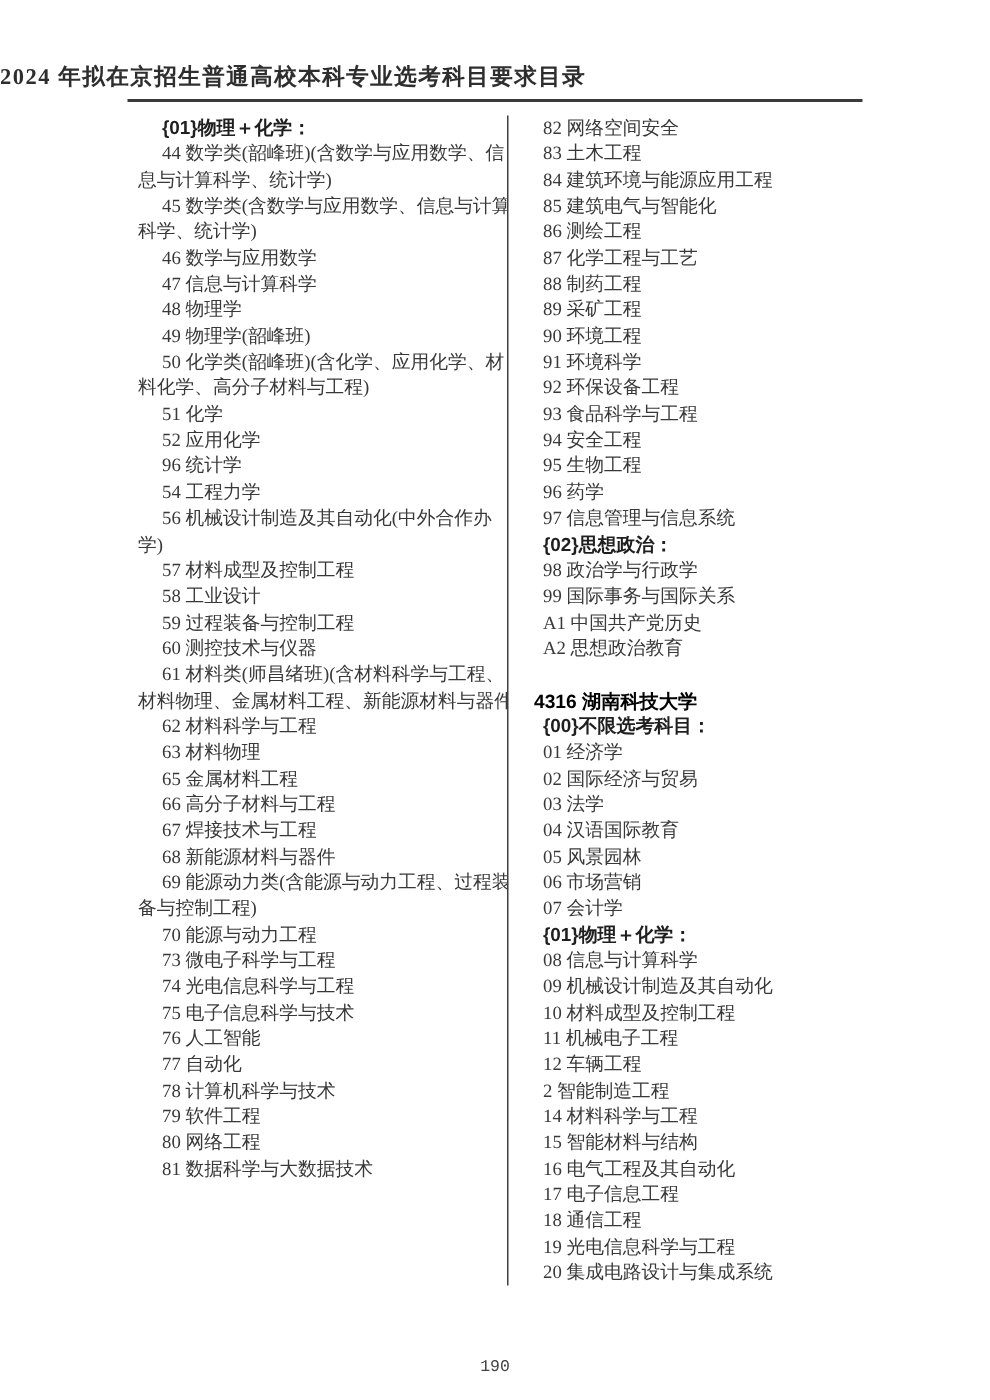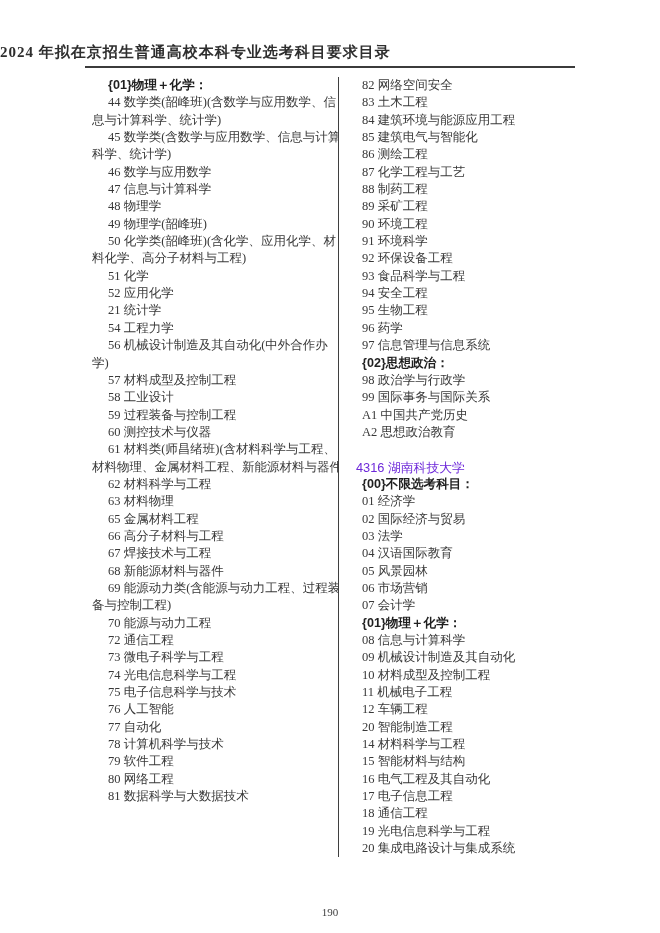--- a/index.html
+++ b/index.html
@@ -51,37 +51,37 @@
   }
   .line-header {
     font-family: "Liberation Sans", "DejaVu Sans", sans-serif;
     font-weight: 700;
     color: #1f1f1f;
     text-indent: 16px;
     font-size: 12.6px;
   }
   .line-uni {
     font-family: "Liberation Sans", "DejaVu Sans", sans-serif;
-    font-weight: 400;
-    color: #6d28d9;
+    font-weight: 700;
+    color: #000000;
     text-indent: 10px;
     font-size: 12.8px;
   }
   .line-item { text-indent: 16px; }
   .line-wrap { text-indent: 0; }
   .line-blank { }
   .page-number {
     position: absolute;
     top: 863px;
     left: 0;
     width: 660px;
     text-align: center;
     font-size: 11px;
     color: #3f3f3f;
-    font-family: Liberation Serif, serif;
+    font-family: Liberation Mono, monospace;
   }
 </style>
 </head>
 <body>
 
 <div class="page">
   <div class="doc-title">2024 年拟在京招生普通高校本科专业选考科目要求目录</div>
   <div class="title-rule"></div>
   <div class="columns">
     <div class="col col-left">
@@ -91,40 +91,39 @@
         <p class="line line-item">45 数学类(含数学与应用数学、信息与计算</p>
         <p class="line line-wrap">科学、统计学)</p>
         <p class="line line-item">46 数学与应用数学</p>
         <p class="line line-item">47 信息与计算科学</p>
         <p class="line line-item">48 物理学</p>
         <p class="line line-item">49 物理学(韶峰班)</p>
         <p class="line line-item">50 化学类(韶峰班)(含化学、应用化学、材</p>
         <p class="line line-wrap">料化学、高分子材料与工程)</p>
         <p class="line line-item">51 化学</p>
         <p class="line line-item">52 应用化学</p>
-        <p class="line line-item">21 统计学</p>
+        <p class="line line-item">96 统计学</p>
         <p class="line line-item">54 工程力学</p>
         <p class="line line-item">56 机械设计制造及其自动化(中外合作办</p>
         <p class="line line-wrap">学)</p>
         <p class="line line-item">57 材料成型及控制工程</p>
         <p class="line line-item">58 工业设计</p>
         <p class="line line-item">59 过程装备与控制工程</p>
         <p class="line line-item">60 测控技术与仪器</p>
         <p class="line line-item">61 材料类(师昌绪班)(含材料科学与工程、</p>
         <p class="line line-wrap">材料物理、金属材料工程、新能源材料与器件)</p>
         <p class="line line-item">62 材料科学与工程</p>
         <p class="line line-item">63 材料物理</p>
         <p class="line line-item">65 金属材料工程</p>
         <p class="line line-item">66 高分子材料与工程</p>
         <p class="line line-item">67 焊接技术与工程</p>
         <p class="line line-item">68 新能源材料与器件</p>
         <p class="line line-item">69 能源动力类(含能源与动力工程、过程装</p>
         <p class="line line-wrap">备与控制工程)</p>
         <p class="line line-item">70 能源与动力工程</p>
-        <p class="line line-item">72 通信工程</p>
         <p class="line line-item">73 微电子科学与工程</p>
         <p class="line line-item">74 光电信息科学与工程</p>
         <p class="line line-item">75 电子信息科学与技术</p>
         <p class="line line-item">76 人工智能</p>
         <p class="line line-item">77 自动化</p>
         <p class="line line-item">78 计算机科学与技术</p>
         <p class="line line-item">79 软件工程</p>
         <p class="line line-item">80 网络工程</p>
         <p class="line line-item">81 数据科学与大数据技术</p>
       </div>
@@ -159,21 +158,21 @@
         <p class="line line-item">04 汉语国际教育</p>
         <p class="line line-item">05 风景园林</p>
         <p class="line line-item">06 市场营销</p>
         <p class="line line-item">07 会计学</p>
         <p class="line line-header">{01}物理＋化学：</p>
         <p class="line line-item">08 信息与计算科学</p>
         <p class="line line-item">09 机械设计制造及其自动化</p>
         <p class="line line-item">10 材料成型及控制工程</p>
         <p class="line line-item">11 机械电子工程</p>
         <p class="line line-item">12 车辆工程</p>
-        <p class="line line-item">20 智能制造工程</p>
+        <p class="line line-item">2 智能制造工程</p>
         <p class="line line-item">14 材料科学与工程</p>
         <p class="line line-item">15 智能材料与结构</p>
         <p class="line line-item">16 电气工程及其自动化</p>
         <p class="line line-item">17 电子信息工程</p>
         <p class="line line-item">18 通信工程</p>
         <p class="line line-item">19 光电信息科学与工程</p>
         <p class="line line-item">20 集成电路设计与集成系统</p>
       </div>
   </div>
   <div class="page-number">190</div>

